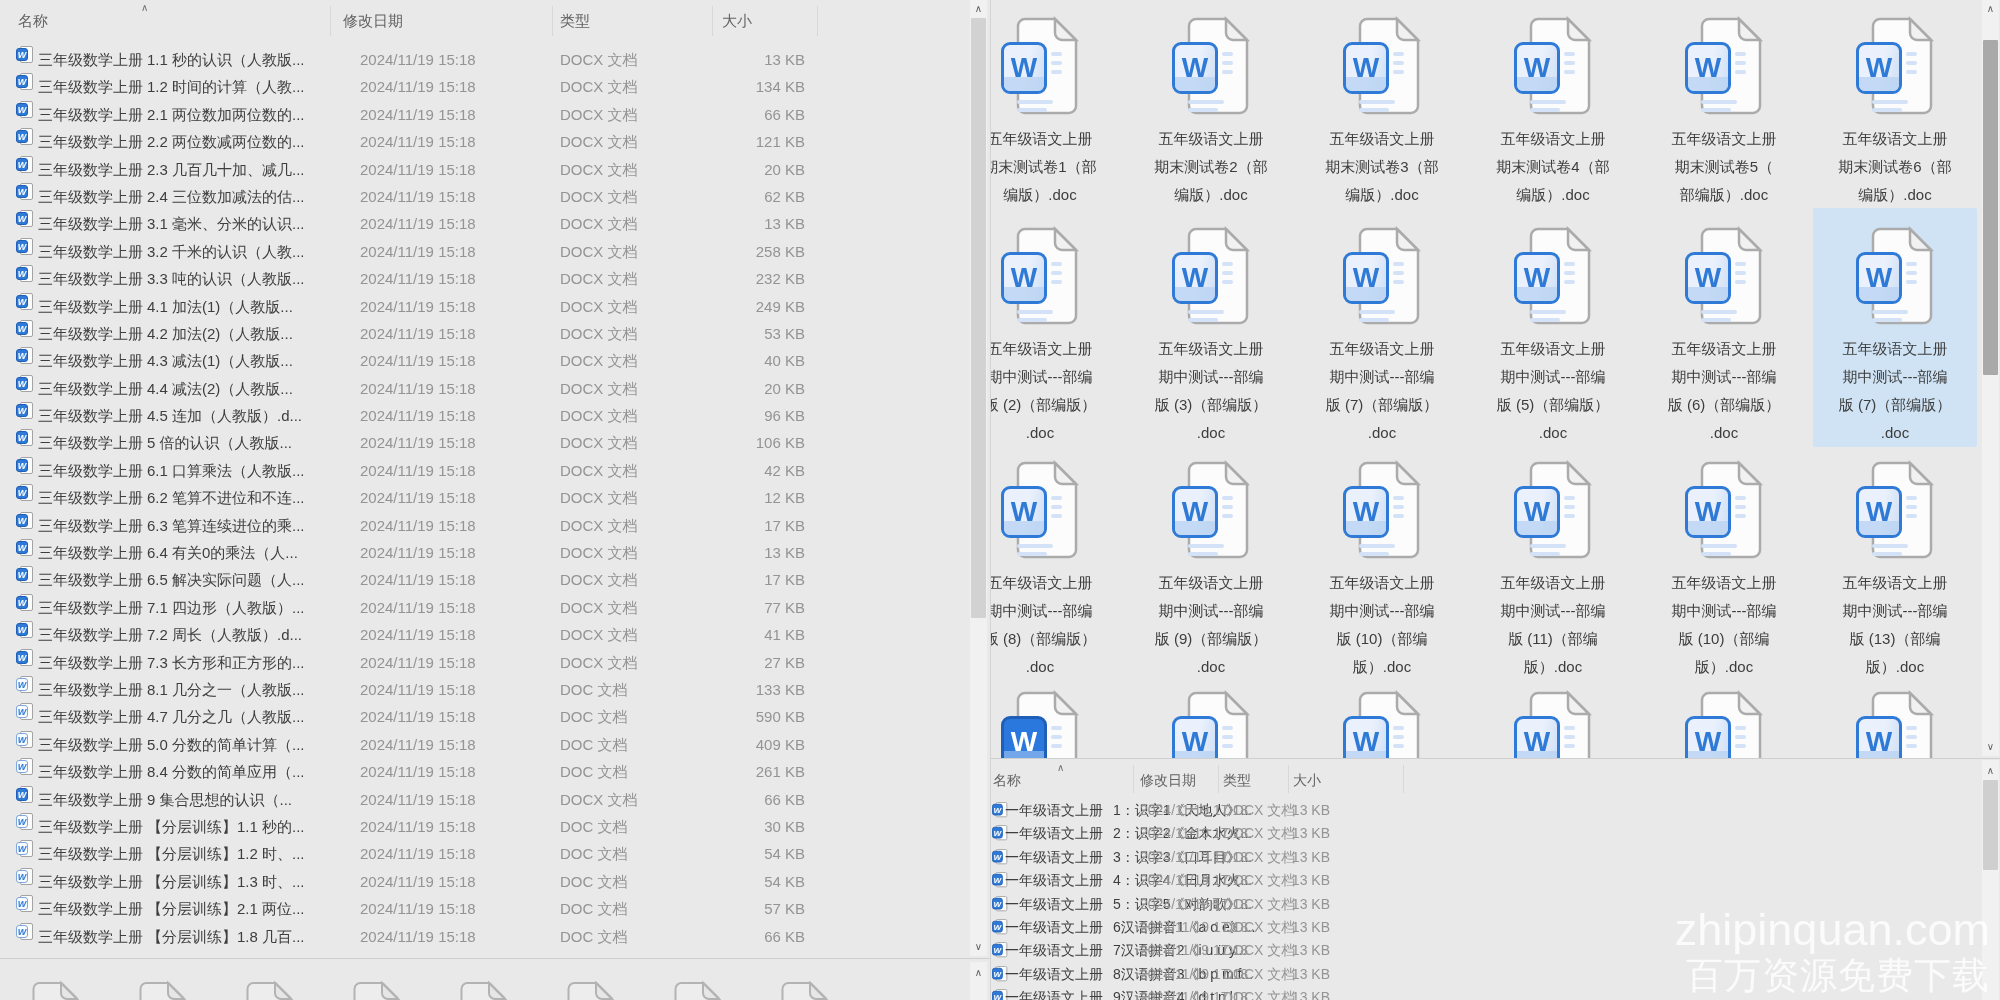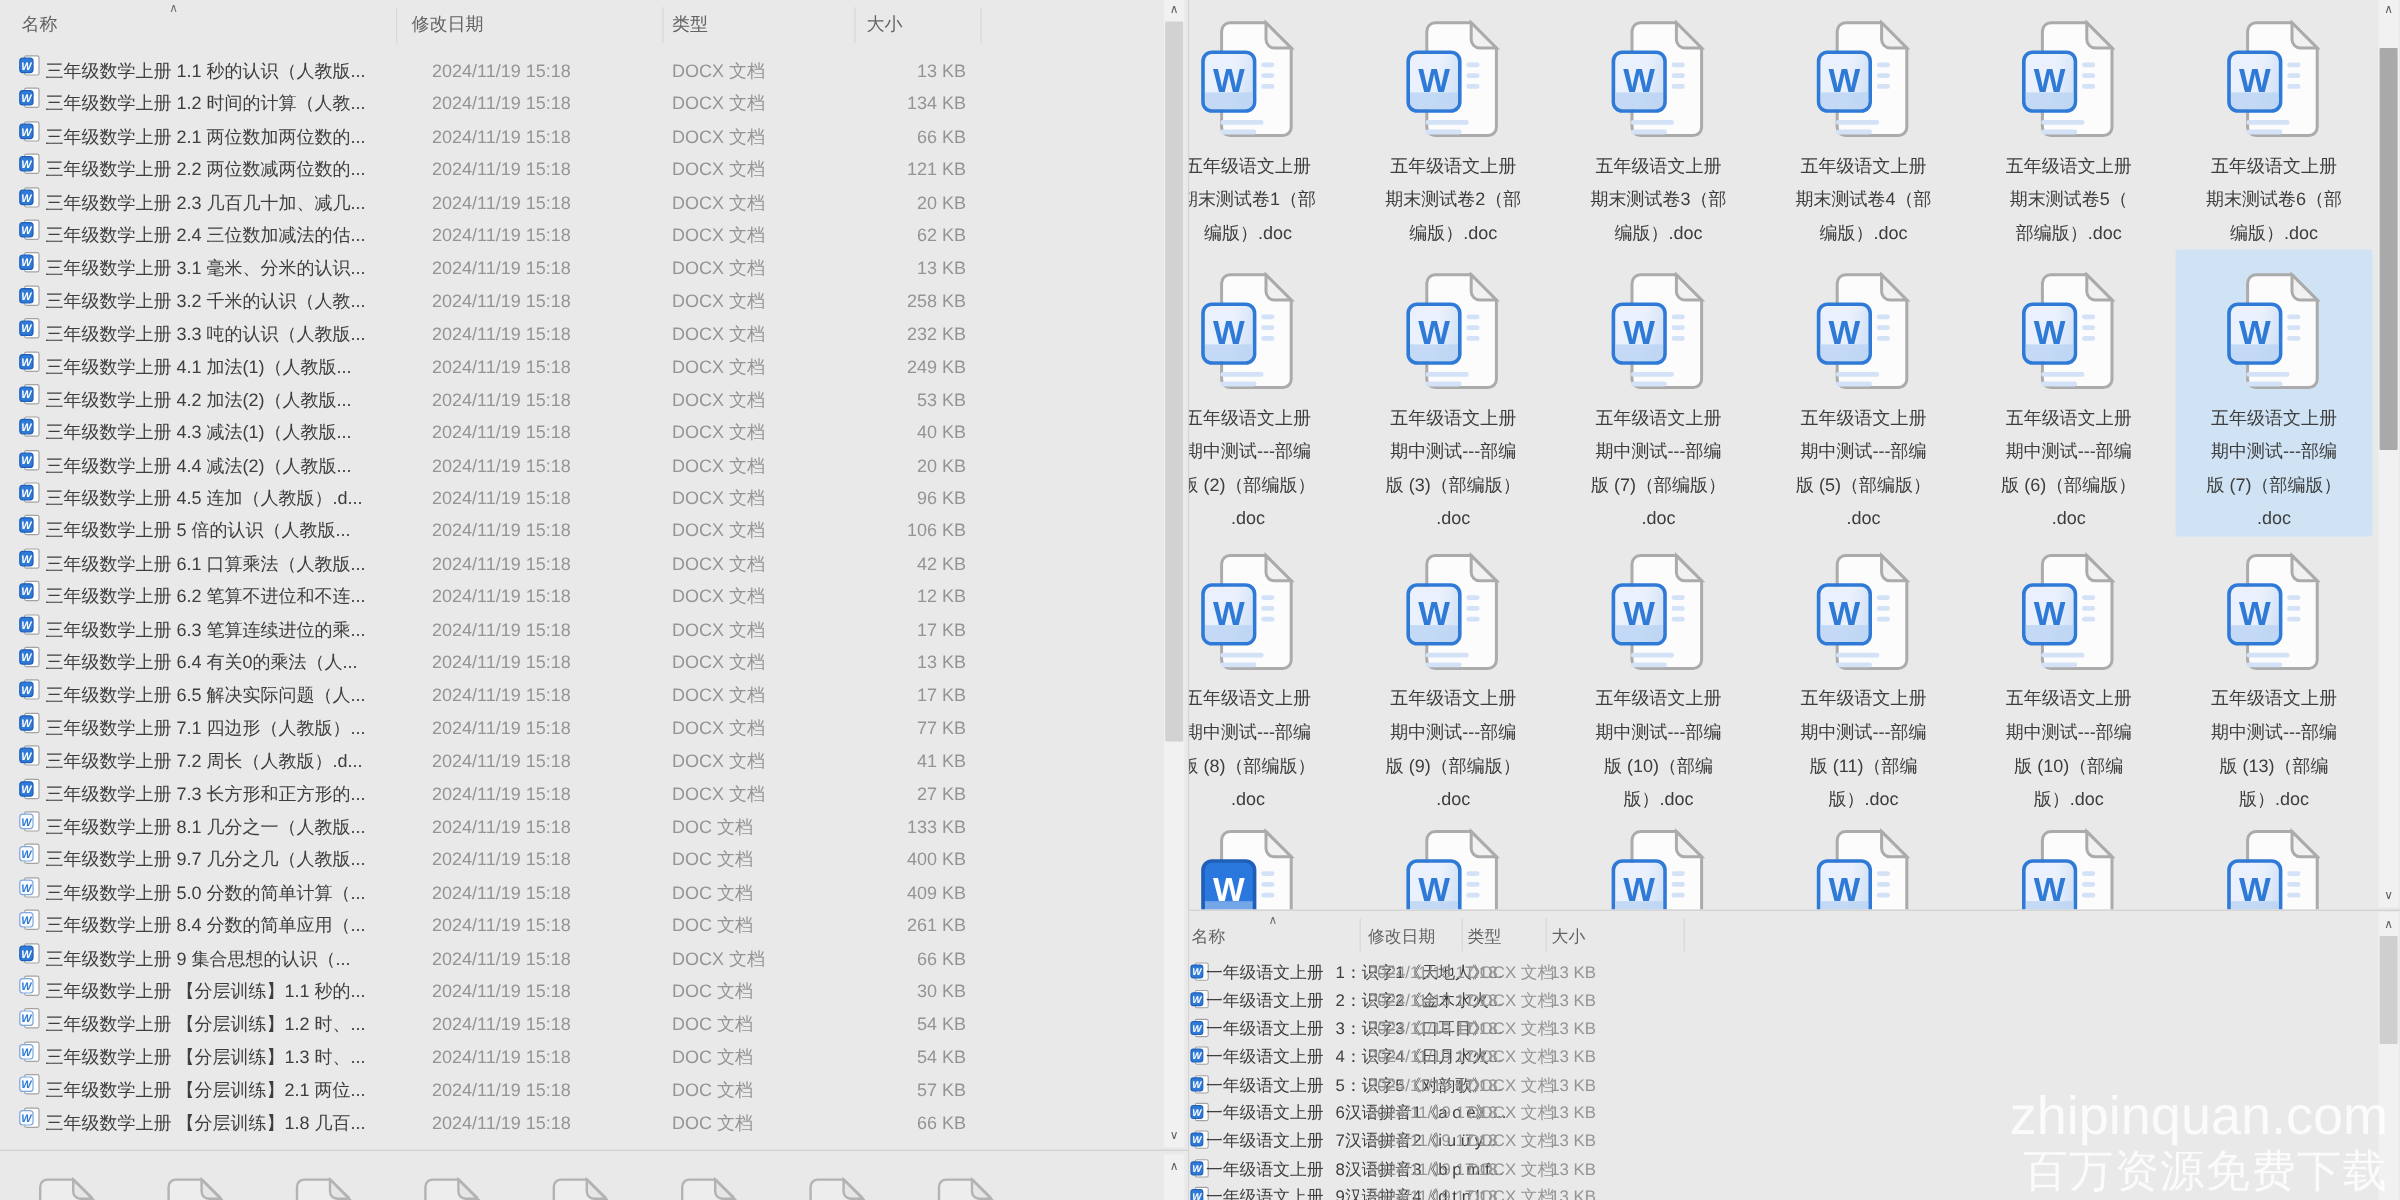--- a/index.html
+++ b/index.html
@@ -369,24 +369,24 @@
           <span class="dt">2024/11/19 15:18</span>
           <span class="tp">DOC 文档</span>
           <span class="sz">133 KB</span>
         </div>
         <div class="lrow">
           <span class="fic outline">
             <i class="pg"></i>
             <i class="bd">W</i>
           </span>
           <span class="pfx">三年级数学上册</span>
-          <span class="ttl">9.7 几分之几（人教版...</span>
+          <span class="ttl">4.7 几分之几（人教版...</span>
           <span class="dt">2024/11/19 15:18</span>
           <span class="tp">DOC 文档</span>
-          <span class="sz">400 KB</span>
+          <span class="sz">590 KB</span>
         </div>
         <div class="lrow">
           <span class="fic outline">
             <i class="pg"></i>
             <i class="bd">W</i>
           </span>
           <span class="pfx">三年级数学上册</span>
           <span class="ttl">5.0 分数的简单计算（...</span>
           <span class="dt">2024/11/19 15:18</span>
           <span class="tp">DOC 文档</span>

